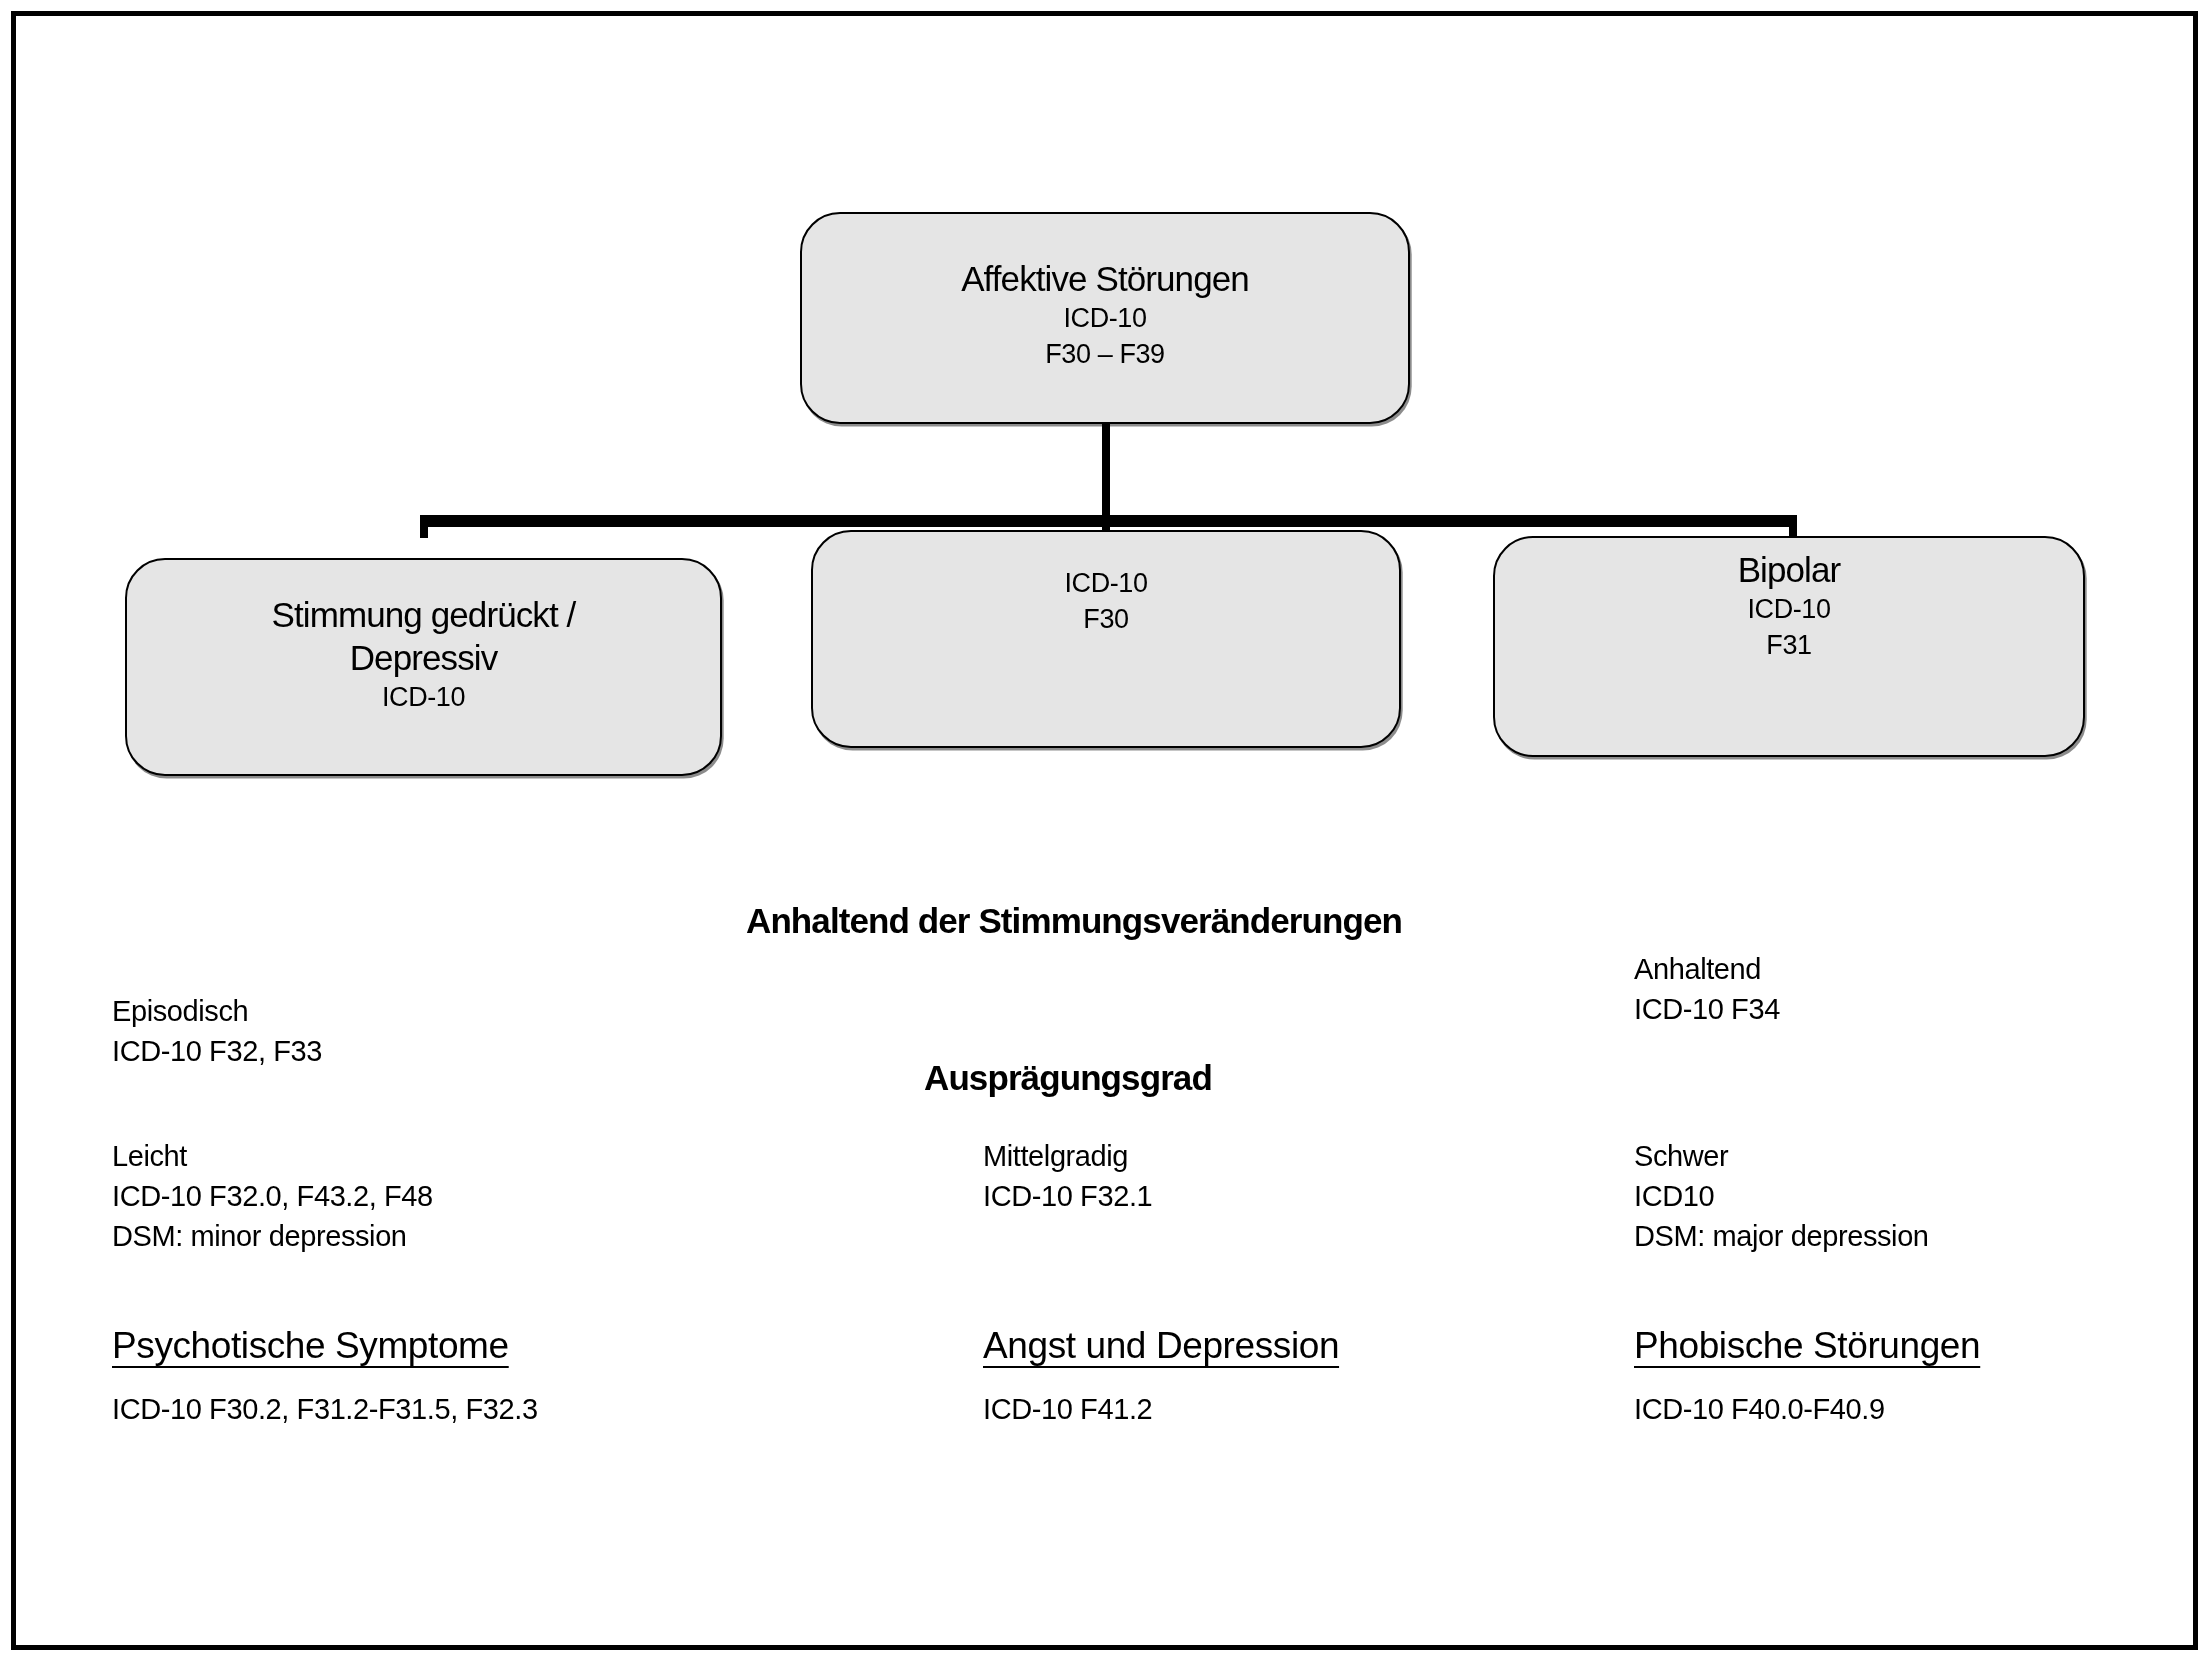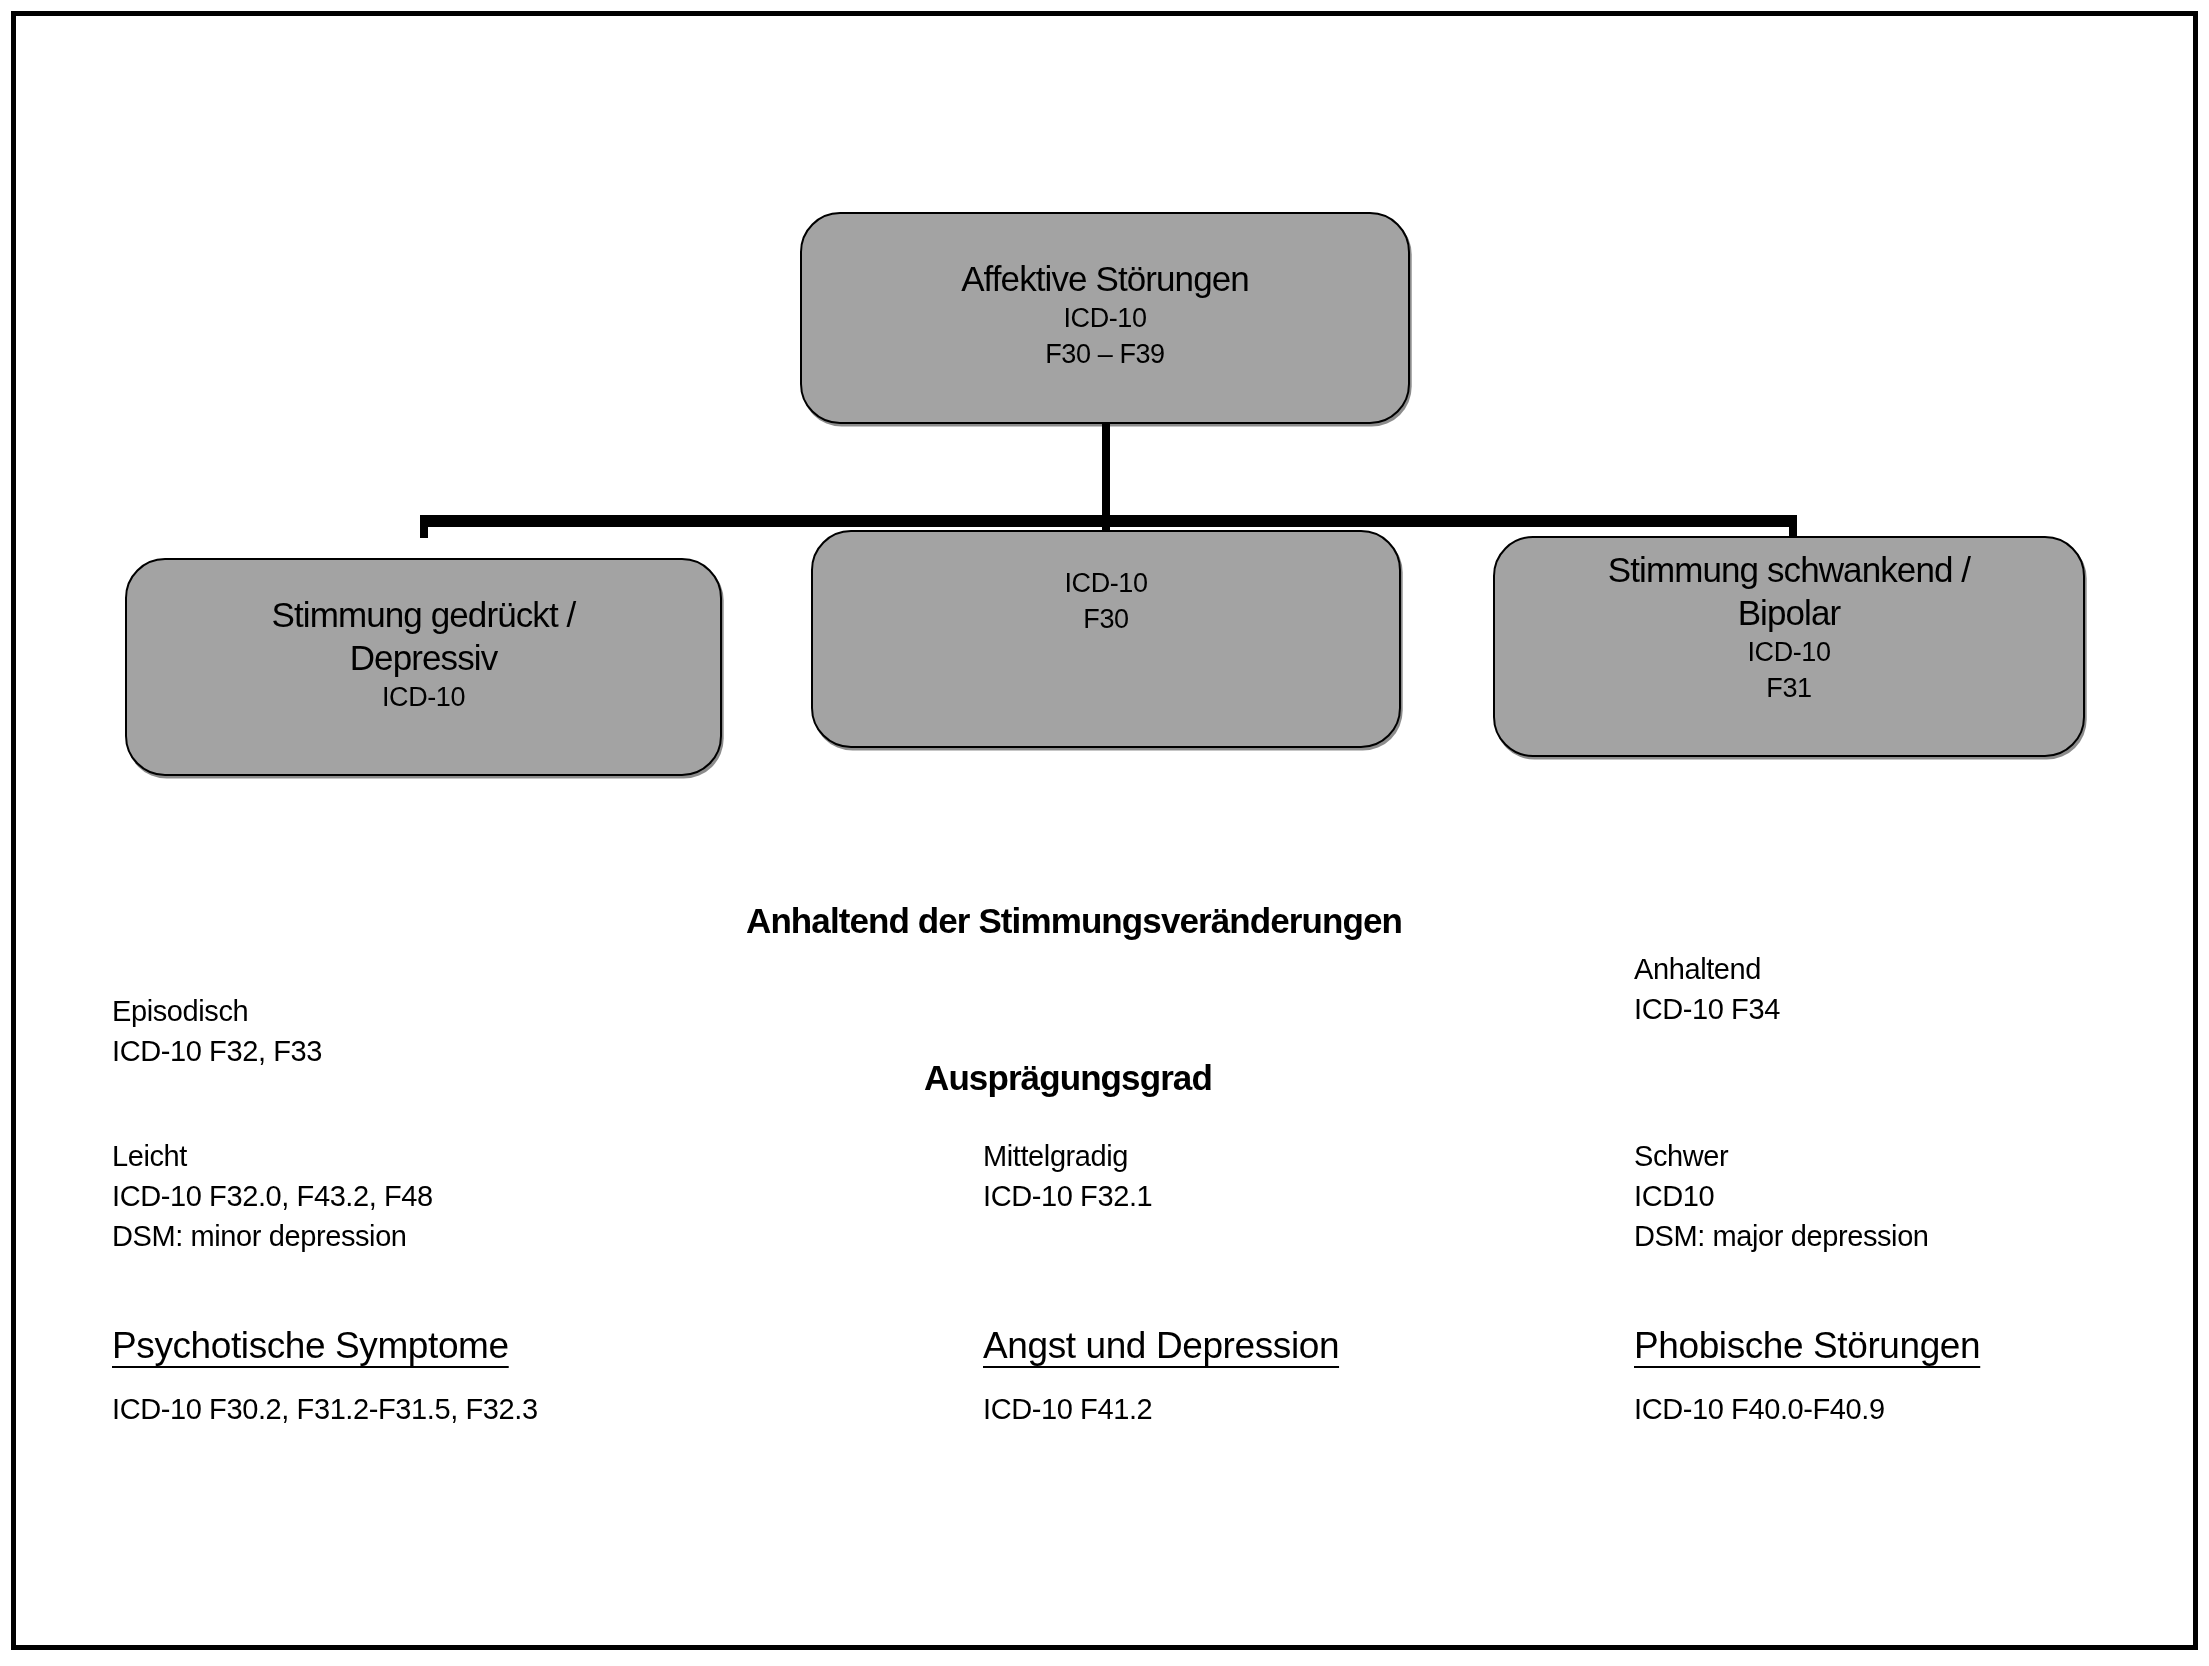--- a/index.html
+++ b/index.html
@@ -14,21 +14,21 @@
   .frame {
     position: absolute;
     left: 11.2px; top: 11.2px;
     width: 2187px; height: 1639px;
     border: 5.2px solid #000000;
     background: #ffffff;
   }
   
   .node {
     position: absolute;
-    background: #a3a3a3;
+    background: #e5e5e5;
     border: 2.6px solid #000000;
     border-radius: 40px;
     box-shadow: 1.7px 2.6px 0 rgba(0,0,0,0.45);
     text-align: center;
   }
   .node .title {
     font-size: 35px;
     line-height: 43px;
     letter-spacing: -0.9px;
   }
@@ -108,21 +108,20 @@
   <div class="title">Depressiv</div>
   <div class="sub">ICD-10</div>
 </div>
 
 <div class="node node-middle">
   <div class="sub">ICD-10</div>
   <div class="sub">F30</div>
 </div>
 
 <div class="node node-right">
-  <div class="title">Stimmung schwankend /</div>
   <div class="title">Bipolar</div>
   <div class="sub">ICD-10</div>
   <div class="sub">F31</div>
 </div>
 
 <div class="heading heading-occurrence">Anhaltend der Stimmungsveränderungen</div>
 
 <div class="tblock blk-episodisch">
   <div>Episodisch</div>
   <div>ICD-10 F32, F33</div>

